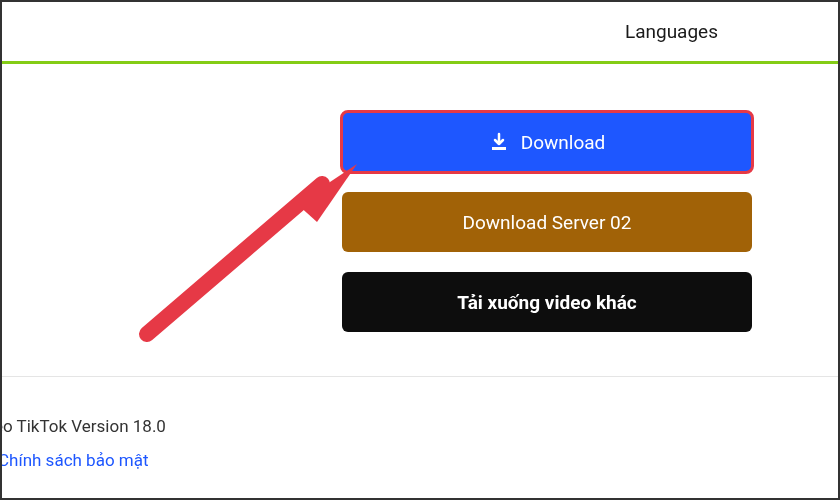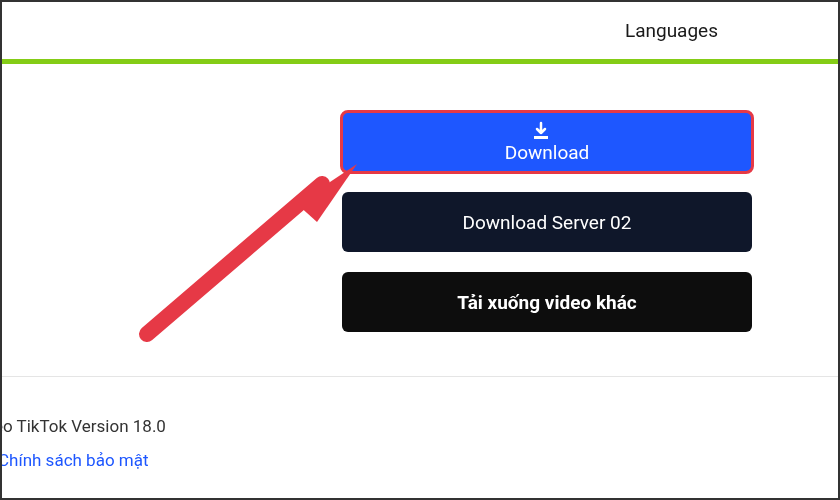--- a/index.html
+++ b/index.html
@@ -11,21 +11,21 @@
       font-family: -apple-system, BlinkMacSystemFont, "Segoe UI", Roboto, sans-serif;
       background: #fff;
       width: 840px;
       height: 500px;
       position: relative;
       overflow: hidden;
       border: 2px solid #333;
     }
     .header {
       height: 62px;
-      border-bottom: 5px solid #84cc16;
+      border-bottom: 3px solid #84cc16;
       display: flex;
       align-items: center;
       justify-content: flex-end;
       padding: 0 120px 0 20px;
     }
     .languages {
       font-size: 19px;
       color: #1a1a1a;
       cursor: pointer;
     }
@@ -50,28 +50,27 @@
       color: #fff;
       cursor: pointer;
       margin-bottom: 20px;
       border: none;
       font-family: inherit;
     }
     .btn-primary {
       background: #1e57ff;
       outline: 3px solid #e63946;
       outline-offset: -1px;
-      flex-direction: column;
     }
     .btn-primary .download-icon {
       margin-right: 12px;
       display: inline-flex;
     }
     .btn-green {
-      background: #0f172a;
+      background: #a16207;
     }
     .btn-black {
       background: #0d0d0d;
       font-weight: bold;
     }
     .arrow-container {
       position: absolute;
       left: 115px;
       top: 100px;
       width: 240px;

